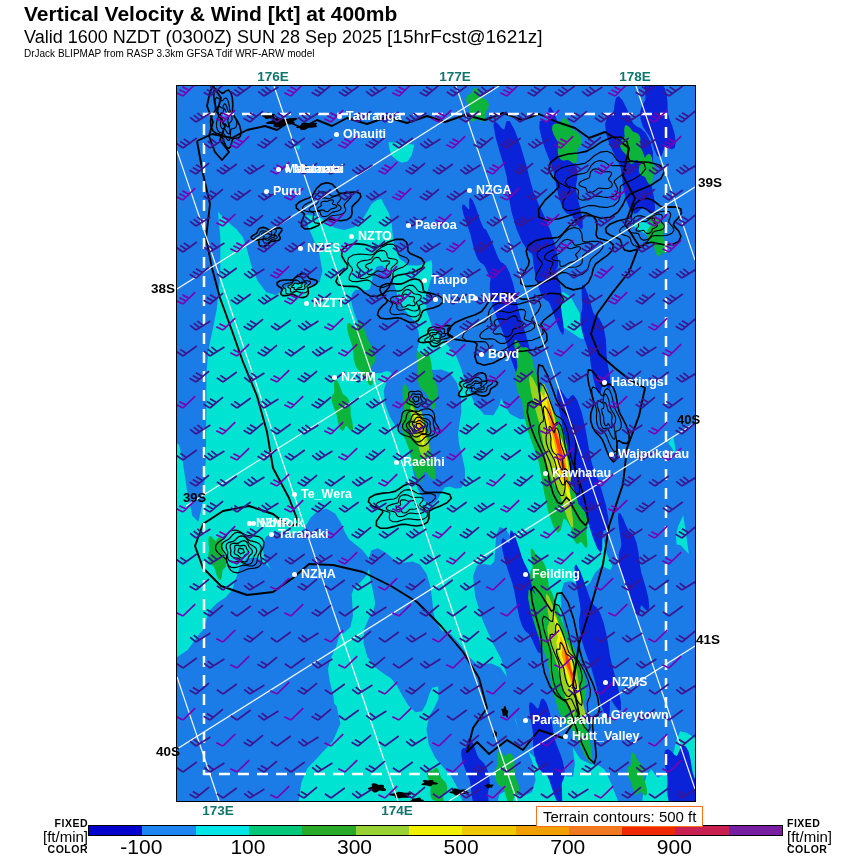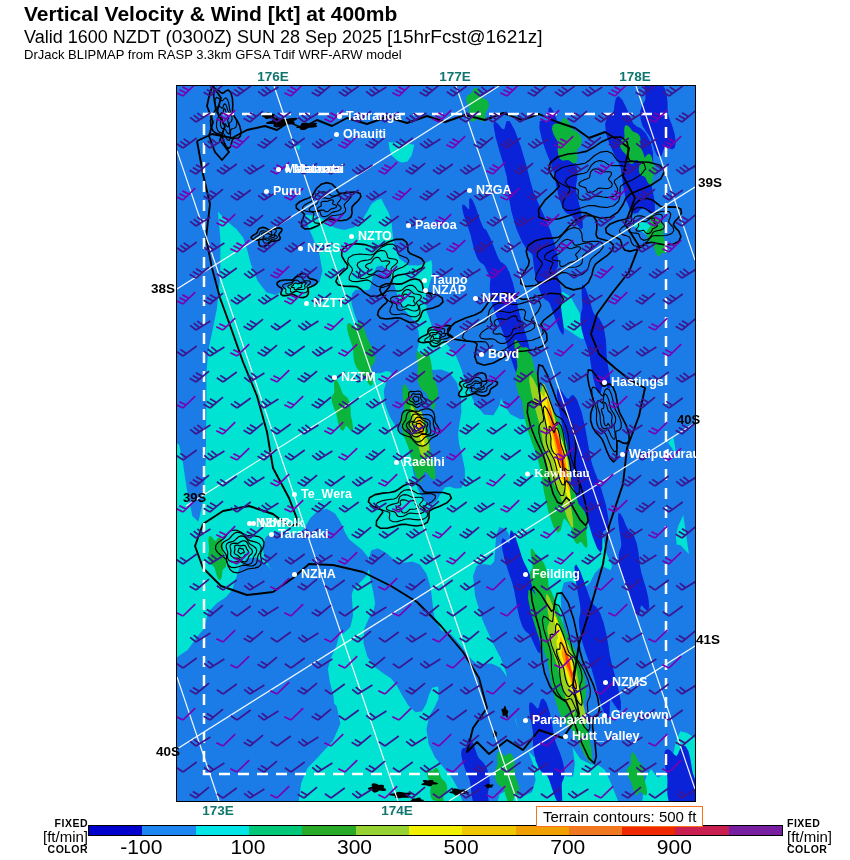--- a/index.html
+++ b/index.html
@@ -2,21 +2,21 @@
 <html><head>
 <meta charset="utf-8">
 <style>
   html,body{margin:0;padding:0;background:#fff;}
   .page{position:relative;width:850px;height:860px;background:#ffffff;overflow:hidden;
         font-family:"Liberation Sans", sans-serif;color:#000;}
   .titles{position:absolute;left:0;top:2px;width:740px;line-height:1.15;margin-left:24px;}
   .t1{font-size:21px;font-weight:bold;}
   .t2{font-size:18px;}
   .t2 .small{font-size:19px;}
-  .t3{font-size:13px;}
+  .t3{font-size:10px;}
   .mapbox{position:absolute;left:176px;top:85px;width:518px;height:715px;
           border:1px solid #000;background:#00e2d2;}
   .mapbox svg{position:absolute;left:0;top:0;}
   .sitelabel{position:absolute;color:#fff;font-size:12.5px;font-weight:bold;white-space:nowrap;
              transform:translate(0,-50%);}
   .sitelabel .dot{display:inline-block;width:5px;height:5px;border-radius:50%;background:#fff;
                   vertical-align:middle;margin-right:4px;}
   .geolabel{position:absolute;color:#000;font-size:13px;font-weight:bold;white-space:nowrap;}
   .axislabel{position:absolute;color:#0f766e;font-size:13.5px;font-weight:bold;white-space:nowrap;
              transform:translateX(-50%);}
@@ -760,29 +760,29 @@
         <div class="sitelabel" style="left: 160px; top: 30px;"><span class="dot"></span><span>Tauranga</span></div>
         <div class="sitelabel" style="left: 157px; top: 48px;"><span class="dot"></span><span>Ohauiti</span></div>
         <div class="sitelabel" style="left: 99px; top: 83px;"><span class="dot"></span><span>Matamata</span></div>
         <div class="sitelabel" style="left: 108px; top: 83px;"><span class="dot"></span><span>Matamai</span></div>
         <div class="sitelabel" style="left: 87px; top: 105px;"><span class="dot"></span><span>Puru</span></div>
         <div class="sitelabel" style="left: 290px; top: 104px;"><span class="dot"></span><span>NZGA</span></div>
         <div class="sitelabel" style="left: 229px; top: 139px;"><span class="dot"></span><span>Paeroa</span></div>
         <div class="sitelabel" style="left: 172px; top: 150px;"><span class="dot"></span><span>NZTO</span></div>
         <div class="sitelabel" style="left: 121px; top: 162px;"><span class="dot"></span><span>NZES</span></div>
         <div class="sitelabel" style="left: 245px; top: 194px;"><span class="dot"></span><span>Taupo</span></div>
-        <div class="sitelabel" style="left: 246px; top: 204px;"><span class="dot"></span><span>NZAP</span></div>
+        <div class="sitelabel" style="left: 246px; top: 213px; padding-left: 10px;"><span class="dot"></span><span>NZAP</span></div>
         <div class="sitelabel" style="left: 296px; top: 212px;"><span class="dot"></span><span>NZRK</span></div>
         <div class="sitelabel" style="left: 87px; top: 217px; padding-left: 40px;"><span class="dot"></span><span>NZTT</span></div>
         <div class="sitelabel" style="left: 302px; top: 268px;"><span class="dot"></span><span>Boyd</span></div>
         <div class="sitelabel" style="left: 155px; top: 291px;"><span class="dot"></span><span>NZTM</span></div>
         <div class="sitelabel" style="left: 425px; top: 296px;"><span class="dot"></span><span>Hastings</span></div>
-        <div class="sitelabel" style="left: 432px; top: 368px; margin-left: 11px;"><span class="dot"></span><span>Waipukurau</span></div>
+        <div class="sitelabel" style="left: 432px; top: 368px;"><span class="dot"></span><span>Waipukurau</span></div>
         <div class="sitelabel" style="left: 217px; top: 376px;"><span class="dot"></span><span>Raetihi</span></div>
-        <div class="sitelabel" style="left: 348px; top: 387px; font-family: Liberation Serif, serif;"><span class="dot"></span><span>Kawhatau</span></div>
+        <div class="sitelabel" style="left: 366px; top: 387px;"><span class="dot"></span><span>Kawhatau</span></div>
         <div class="sitelabel" style="left: 115px; top: 408px;"><span class="dot"></span><span>Te_Wera</span></div>
         <div class="sitelabel" style="left: 70px; top: 437px;"><span class="dot"></span><span>NZNP</span></div>
         <div class="sitelabel" style="left: 74px; top: 437px;"><span class="dot"></span><span>Norfolk</span></div>
         <div class="sitelabel" style="left: 92px; top: 448px;"><span class="dot"></span><span>Taranaki</span></div>
         <div class="sitelabel" style="left: 115px; top: 488px;"><span class="dot"></span><span>NZHA</span></div>
         <div class="sitelabel" style="left: 346px; top: 488px;"><span class="dot"></span><span>Feilding</span></div>
         <div class="sitelabel" style="left: 426px; top: 596px;"><span class="dot"></span><span>NZMS</span></div>
         <div class="sitelabel" style="left: 425px; top: 629px;"><span class="dot"></span><span>Greytown</span></div>
         <div class="sitelabel" style="left: 346px; top: 634px;"><span class="dot"></span><span>Paraparaumu</span></div>
         <div class="sitelabel" style="left: 386px; top: 650px;"><span class="dot"></span><span>Hutt_Valley</span></div>

